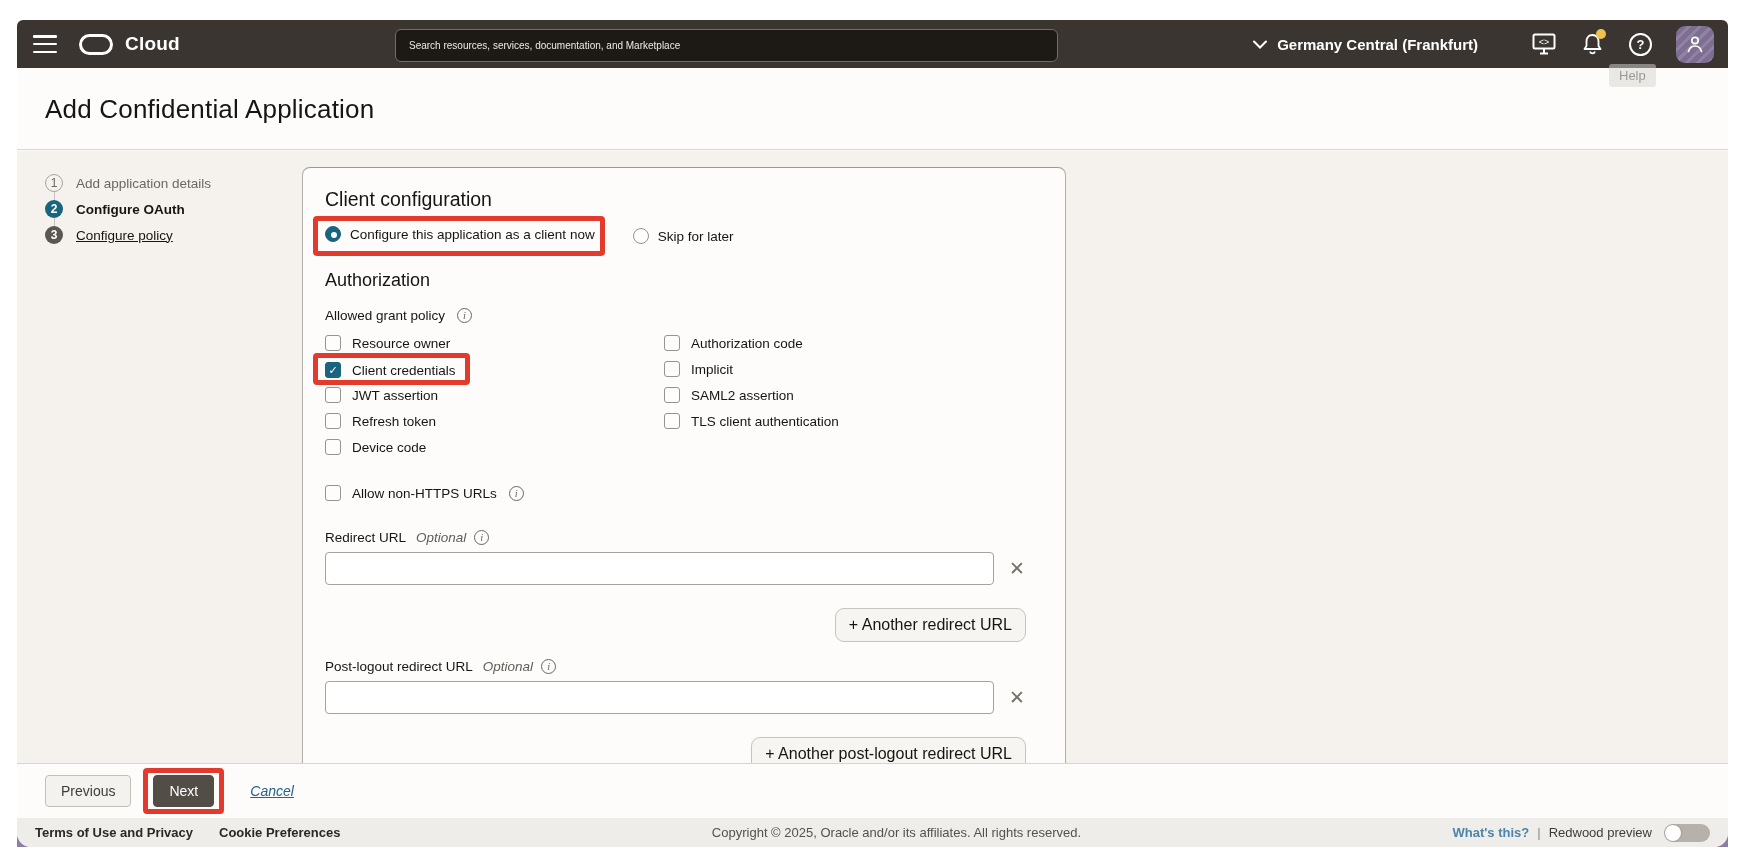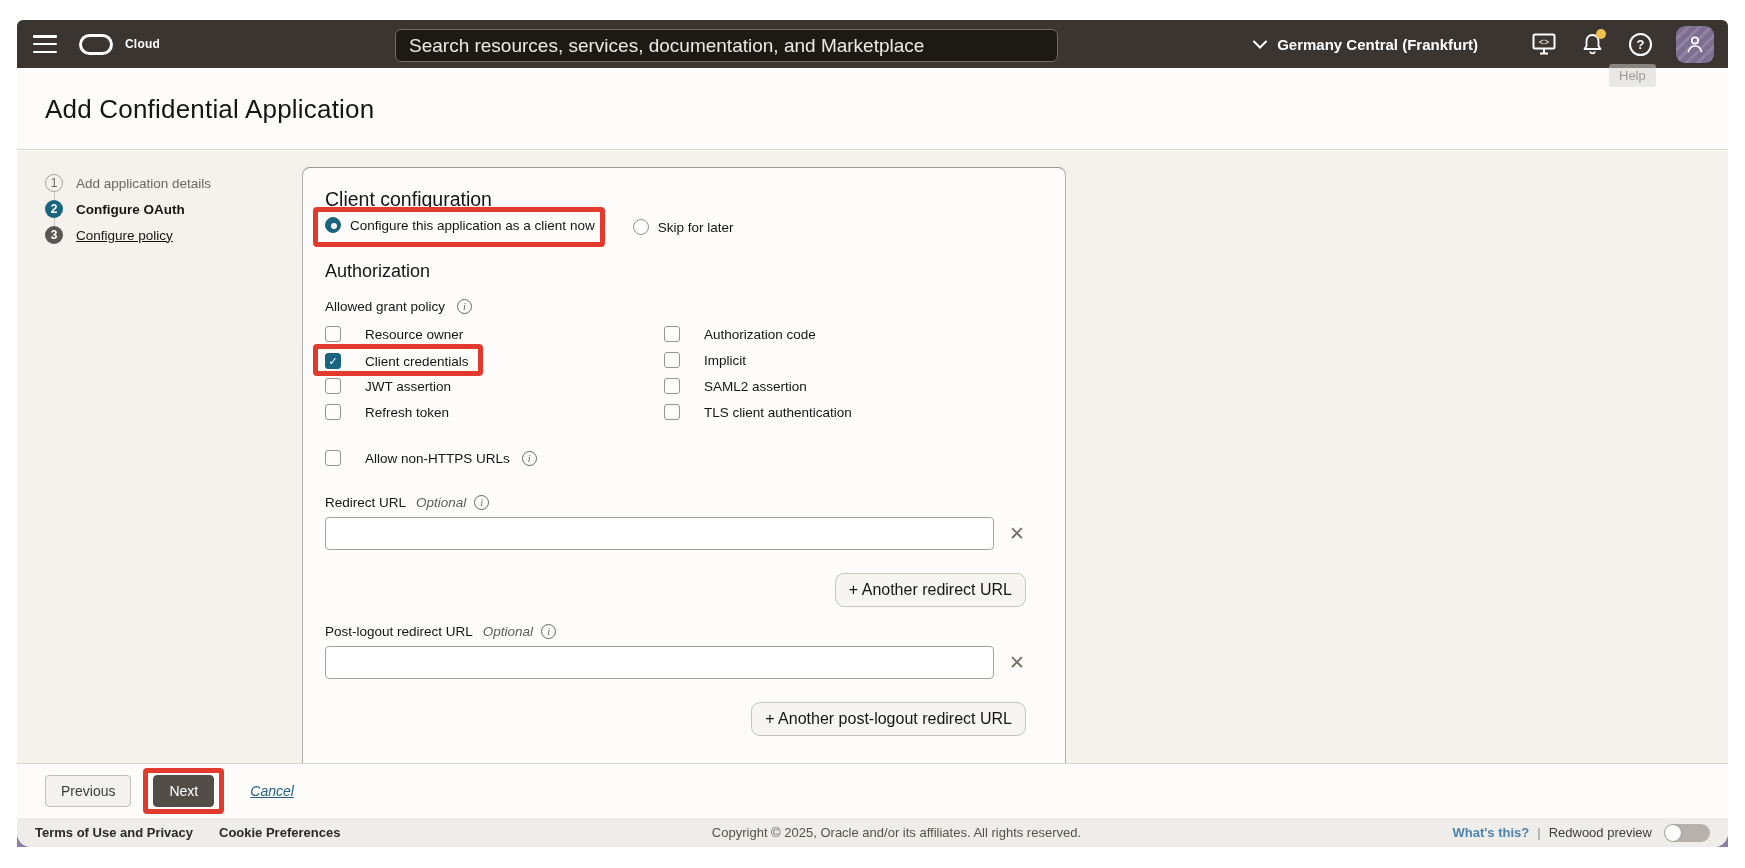--- a/index.html
+++ b/index.html
@@ -26,24 +26,24 @@
   .corner.br{left:1704px;top:823px;}
 
   .app{position:absolute;left:17px;top:20px;width:1711px;height:827px;background:var(--card-bg);
        border-radius:6px 6px 14px 14px;overflow:hidden;z-index:1;}
 
   
   .topbar{position:absolute;left:0;top:0;right:0;height:48px;background:var(--header-bg);display:flex;align-items:center;}
   .hamburger{margin-left:16px;width:24px;height:18px;display:flex;flex-direction:column;justify-content:space-between;cursor:pointer;}
   .hamburger span{display:block;height:2.5px;background:#fff;border-radius:1px;}
   .oracle-pill{margin-left:22px;width:34px;height:21px;border:3.5px solid #fff;border-radius:12px;}
-  .brand{margin-left:12px;color:#fff;font-size:12px;font-weight:700;letter-spacing:.2px;}
+  .brand{margin-left:12px;color:#fff;font-size:19px;font-weight:700;letter-spacing:.2px;}
   .search-wrap{position:absolute;left:378px;top:9px;width:663px;height:33px;}
   .search-wrap input{width:100%;height:100%;background:#1d1a16;border:1px solid #716d67;border-radius:6px;
-     color:#f0eeeb;font-size:19px;padding:0 13px;outline:none;}
+     color:#f0eeeb;font-size:10px;padding:0 13px;outline:none;}
   .search-wrap input::placeholder{color:#eceae7;opacity:1;}
   .top-right{position:absolute;right:14px;top:0;height:48px;display:flex;align-items:center;}
   .region{display:flex;align-items:center;gap:10px;color:#fff;cursor:pointer;margin-right:28px;}
   .region .region-label{font-size:15px;font-weight:700;}
   .top-ic{margin-left:26px;position:relative;display:flex;align-items:center;cursor:pointer;}
   .help-circle{width:23px;height:23px;border:2px solid #fff;border-radius:50%;color:#fff;font-size:13px;font-weight:700;
      display:flex;align-items:center;justify-content:center;}
   .bell-badge{position:absolute;right:-3px;top:-4px;width:10px;height:10px;border-radius:50%;background:var(--gold);}
   .avatar{margin-left:24px;width:38px;height:37px;border-radius:9px;background:var(--purple);
      background-image:repeating-linear-gradient(135deg,rgba(255,255,255,.14) 0 3px,transparent 3px 8px);
@@ -71,21 +71,21 @@
   .step.link .dot{background:#5b5651;color:#fff;font-weight:700;}
   .step.link .step-label{color:var(--text);font-size:13.5px;text-decoration:underline;cursor:pointer;}
 
   
   .card{position:absolute;left:285px;top:16px;width:764px;height:597px;background:var(--card-bg);
      border:1px solid var(--border);border-top-color:#9d9994;border-radius:8px 8px 0 0;
      box-shadow:0 1px 2px rgba(60,55,50,.08);padding:0 22px;overflow:hidden;}
   .card h2{margin-top:20px;font-size:19.5px;font-weight:500;color:var(--text);}
   .card h3{margin-top:24px;font-size:18px;font-weight:500;color:var(--text);}
 
-  .radio-row{margin-top:6px;display:flex;align-items:center;}
+  .radio-row{margin-top:15px;display:flex;align-items:center;}
   .radio-item{display:inline-flex;align-items:center;gap:9px;cursor:pointer;}
   .radio{width:16px;height:16px;border-radius:50%;background:#fff;border:1px solid #97938d;position:relative;flex:none;}
   .radio.selected{background:var(--teal);border-color:var(--teal);}
   .radio.selected::after{content:"";position:absolute;left:5px;top:5px;width:6px;height:6px;border-radius:50%;background:#fff;}
   .radio-label{font-size:13.5px;color:var(--text);}
 
   .hl{position:relative;}
   .hl::after{content:"";position:absolute;border:5px solid var(--red);border-radius:4px;pointer-events:none;z-index:3;}
   .hl.hl-radio::after{inset:-10px -10px -10px -12px;}
   .hl.hl-cb::after{inset:-7px -14px -7px -12px;}
@@ -93,21 +93,21 @@
   .skip-gap{margin-left:38px;}
 
   .grant-head{margin-top:17px;display:flex;align-items:center;gap:12px;font-size:13.5px;color:var(--text);}
   .info{width:15px;height:15px;border:1px solid #6b6762;border-radius:50%;display:inline-flex;align-items:center;
      justify-content:center;color:#6b6762;font-size:10.5px;font-style:italic;
      font-family:"Liberation Serif","DejaVu Serif",serif;cursor:pointer;flex:none;}
   .grants{margin-top:7px;display:flex;}
   .gcol{display:flex;flex-direction:column;}
   .gcol.left{width:339px;}
   .grow{height:26px;display:flex;align-items:center;}
-  .cb-item{display:inline-flex;align-items:center;gap:24px;cursor:pointer;}
+  .cb-item{display:inline-flex;align-items:center;gap:11px;cursor:pointer;}
   .cb{width:16px;height:16px;border:1px solid #97938d;border-radius:3px;background:#fefdfc;flex:none;
       display:flex;align-items:center;justify-content:center;}
   .cb.checked{background:var(--teal);border-color:var(--teal);}
   .cb.checked::after{content:"✓";color:#fff;font-size:11px;font-weight:700;}
   .cb-label{font-size:13.5px;color:var(--text);}
 
   .https-row{margin-top:25px;display:flex;align-items:center;gap:12px;}
 
   .field-label-row{display:flex;align-items:center;gap:8px;font-size:13.5px;color:var(--text);}
   .opt{font-style:italic;color:var(--muted);margin-left:2px;}
@@ -262,20 +262,26 @@
                 <span class="cb"></span>
                 <span class="cb-label">JWT assertion</span>
               </label>
             </div>
             <div class="grow">
               <label class="cb-item">
                 <span class="cb"></span>
                 <span class="cb-label">Refresh token</span>
               </label>
             </div>
+            <div class="grow">
+              <label class="cb-item">
+                <span class="cb"></span>
+                <span class="cb-label">Device code</span>
+              </label>
+            </div>
           </div>
           <div class="gcol">
             <div class="grow">
               <label class="cb-item">
                 <span class="cb"></span>
                 <span class="cb-label">Authorization code</span>
               </label>
             </div>
             <div class="grow">
               <label class="cb-item">

